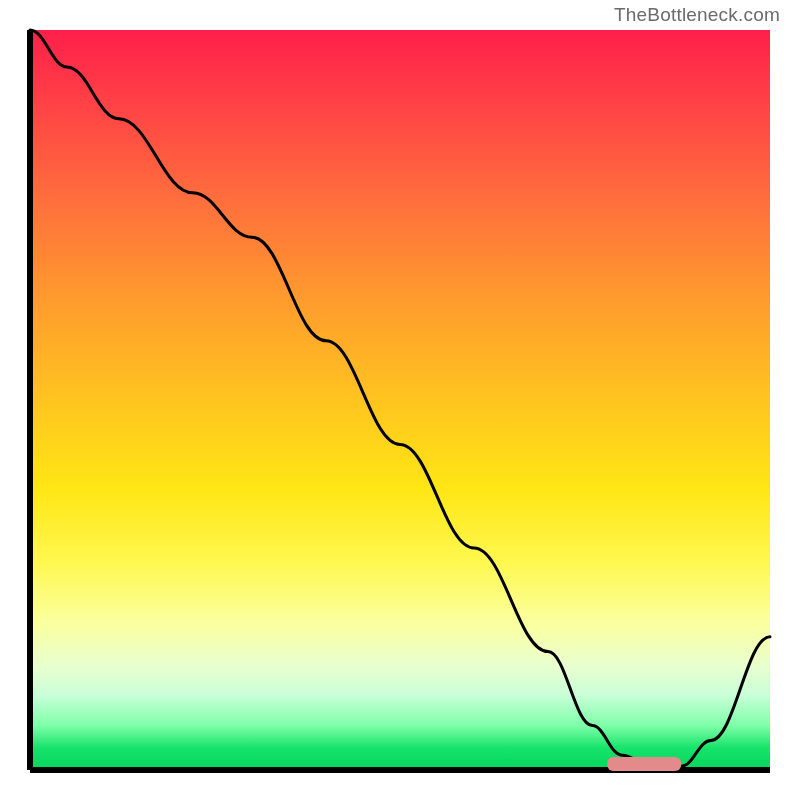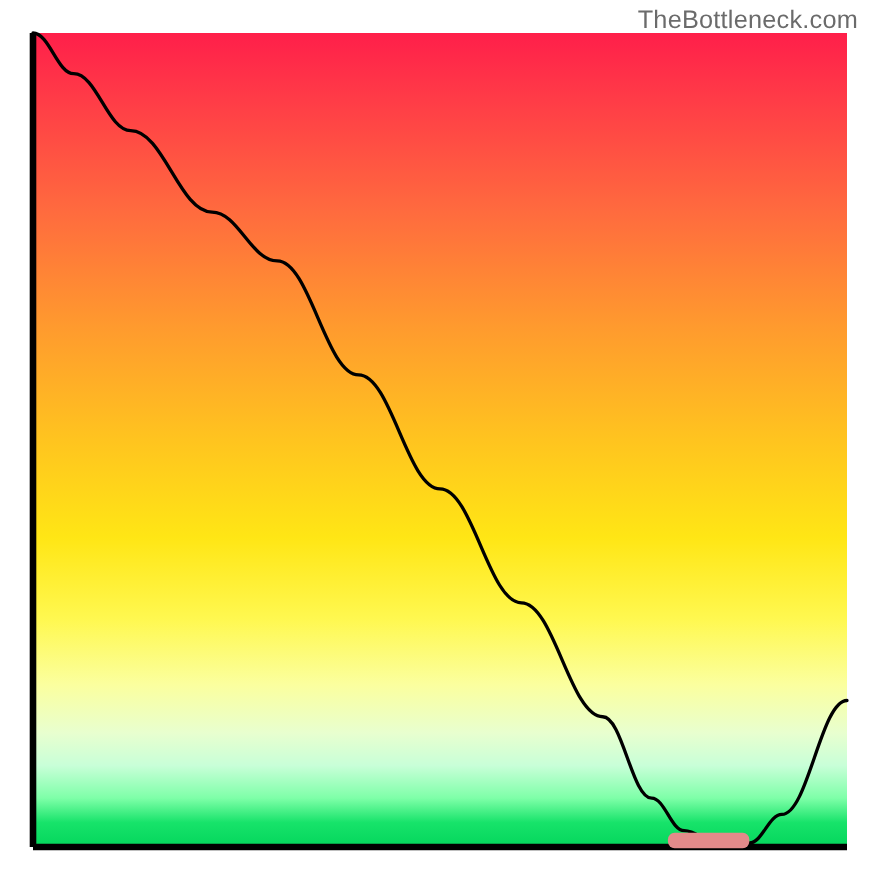--- a/index.html
+++ b/index.html
@@ -25,21 +25,21 @@
       #04d65c 100%);
   }
   .axes {
     position: absolute; inset: 0;
     pointer-events: none;
   }
   .attrib {
     position: absolute;
     top: 4px; right: 20px;
     font-family: Arial, Helvetica, sans-serif;
-    font-size: 23px;
+    font-size: 19px;
     color: #6b6b6b;
     letter-spacing: 0.2px;
   }
   svg { display: block; }
 </style>
 </head>
 <body>
 <div class="wrap">
 
 <div class="plot"></div>

